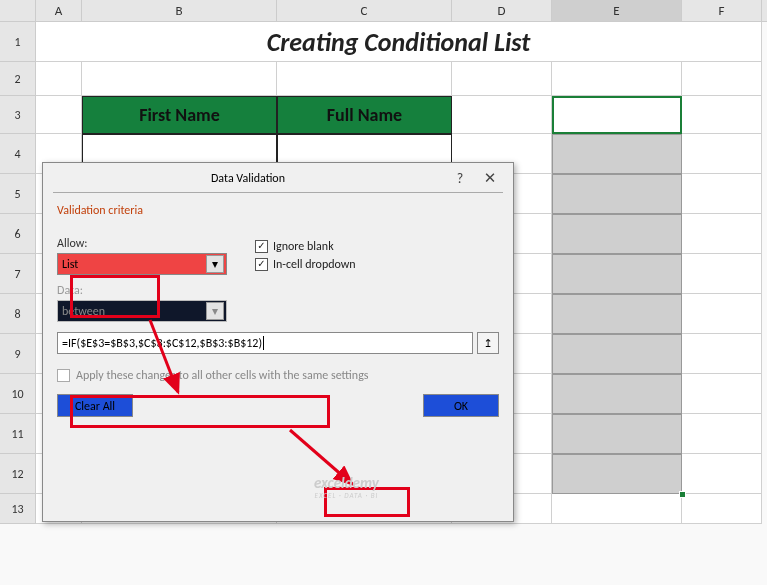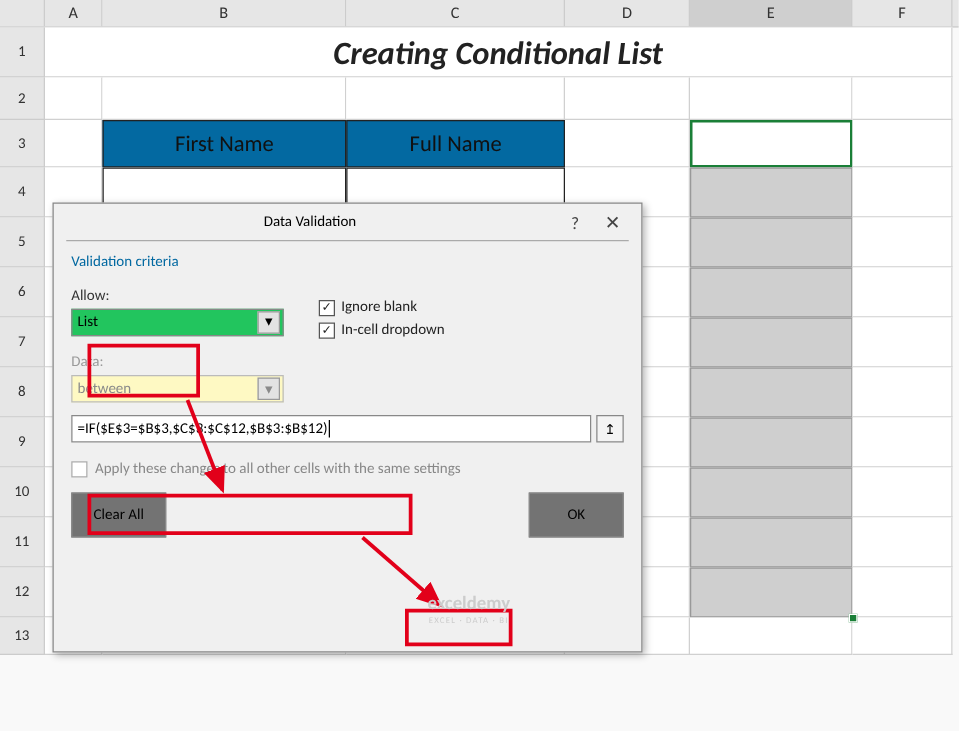--- a/index.html
+++ b/index.html
@@ -13,68 +13,68 @@
   .colhead.selected { background: #cfcfcf; }
   .cA { width: 46px; } .cB { width: 195px; } .cC { width: 175px; } .cD { width: 100px; } .cE { width: 130px; } .cF { width: 80px; }
 
   .row { display: flex; height: 40px; }
   .row .rowlabel { border-bottom: 1px solid #ccc; }
   .cell { border-right: 1px solid #d0d0d0; border-bottom: 1px solid #d0d0d0; background: #fff; display: flex; align-items: center; justify-content: center; font-size: 13px; }
 
   .title-cell { font-size: 26px; font-weight: bold; font-style: italic; color: #222; }
   .merged-title { width: 726px; }
 
-  .header-cell { background: #0369a1; border: 1px solid #222 !important; font-weight: normal; font-size: 18px; color: #111; }
+  .header-cell { background: #15803d; border: 1px solid #222 !important; font-weight: bold; font-size: 18px; color: #111; }
   .data-first { border: 1px solid #222 !important; }
 
   .ecol-sel { background: #cfcfcf; border: 1px solid #999 !important; }
   .e-active { background: #fff; outline: 2px solid #1a7f37; outline-offset: -2px; }
 
   
   .dialog { position: absolute; left: 42px; top: 162px; width: 472px; height: 360px; background: #f0f0f0; border: 1px solid #888; box-shadow: 2px 2px 6px rgba(0,0,0,0.3); font-size: 12px; }
   .dlg-title { display: flex; align-items: center; height: 30px; padding: 0 8px; }
   .dlg-title span:first-child { flex: 1; font-size: 12px; text-align: center; }
   .dlg-help { width: 30px; text-align: center; font-size: 14px; color: #444; }
   .dlg-close { width: 30px; text-align: center; font-size: 15px; color: #444; }
   .tabs { display: flex; padding: 0 10px; gap: 0; height: 22px; }
   .tab { padding: 3px 12px; font-size: 12px; border: 1px solid transparent; color: #333; }
   .tab.active { background: #f0f0f0; border: 1px solid #aaa; border-bottom: 1px solid #f0f0f0; }
   .tabline { height: 1px; background: #aaa; margin: 0 10px; margin-top: -1px; }
 
   .fs { margin: 10px 14px 0 14px; position: relative; }
-  .fs-label { font-size: 12px; color: #0369a1; margin-bottom: 6px; }
+  .fs-label { font-size: 12px; color: #c2410c; margin-bottom: 6px; }
   .lbl { font-size: 12px; color: #333; display: block; margin-bottom: 3px; }
   .lbl.disabled { color: #9a9a9a; }
-  .select { width: 170px; height: 22px; background: #22c55e; border: 1px solid #888; font-size: 12px; padding: 0 4px; display: flex; align-items: center; justify-content: space-between; }
-  .select.disabled { background: #fef9c3; color: #8a8a8a; border-color: #bbb; }
+  .select { width: 170px; height: 22px; background: #ef4444; border: 1px solid #888; font-size: 12px; padding: 0 4px; display: flex; align-items: center; justify-content: space-between; }
+  .select.disabled { background: #0f172a; color: #8a8a8a; border-color: #bbb; }
   .sel-arrow { width: 18px; height: 18px; background: #e3e3e3; border: 1px solid #999; display: flex; align-items: center; justify-content: center; margin-right: -2px; }
   .chk { display: flex; align-items: center; gap: 5px; font-size: 12px; color: #222; margin-bottom: 4px; }
   .chkbox { width: 13px; height: 13px; border: 1px solid #555; background: #fff; display: flex; align-items: center; justify-content: center; font-size: 10px; line-height: 1; }
 
-  .row-two { display: flex; gap: 18px; align-items: center; }
+  .row-two { display: flex; gap: 18px; align-items: flex-end; }
   .col-left { width: 180px; }
 
   .src-wrap { display: flex; gap: 4px; align-items: center; }
   .src-input { flex: 1; height: 22px; border: 1px solid #888; background: #fff; font-size: 12px; padding: 0 4px; display: flex; align-items: center; }
   .src-btn { width: 22px; height: 22px; border: 1px solid #888; background: #f4f4f4; display: flex; align-items: center; justify-content: center; font-size: 11px; }
 
   .apply { display: flex; align-items: center; gap: 6px; margin: 14px 14px 0 14px; color: #888; font-size: 12px; }
   .apply .chkbox { border-color: #aaa; }
 
   .dlg-buttons { display: flex; justify-content: space-between; align-items: center; padding: 12px 14px; }
-  .btn { min-width: 76px; height: 36px; border: 1px solid #888; background: #737373; font-size: 12px; display: flex; align-items: center; justify-content: center; }
+  .btn { min-width: 76px; height: 23px; border: 1px solid #888; background: #1d4ed8; font-size: 12px; display: flex; align-items: center; justify-content: center; }
 
   
   .redbox { position: absolute; border: 3px solid #e2001a; pointer-events: none; }
 
   
   .arrow-line { position: absolute; pointer-events: none; }
 
   
-  .watermark { position: absolute; left: 342px; top: 475px; font-size: 11px; color: #ccc; text-align: center; line-height: 1.1; pointer-events: none; }
+  .watermark { position: absolute; left: 314px; top: 475px; font-size: 11px; color: #ccc; font-style: italic; text-align: center; line-height: 1.1; pointer-events: none; }
 
   
   .sel-handle { position: absolute; width: 7px; height: 7px; background: #1a7f37; border: 1px solid #fff; }
 </style>
 </head>
 <body>
 
 <div class="sheet">
 
   <div class="colheads">

